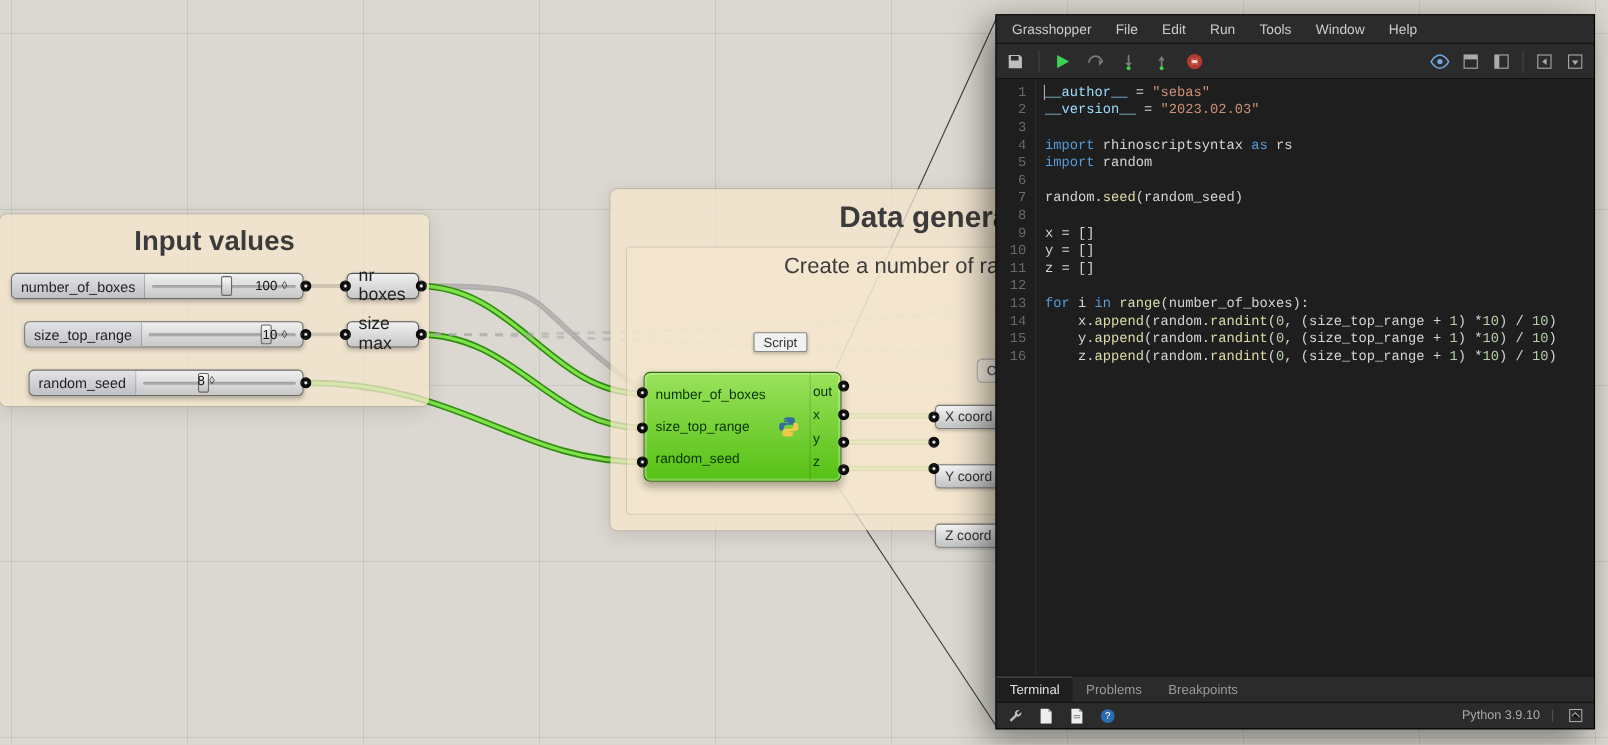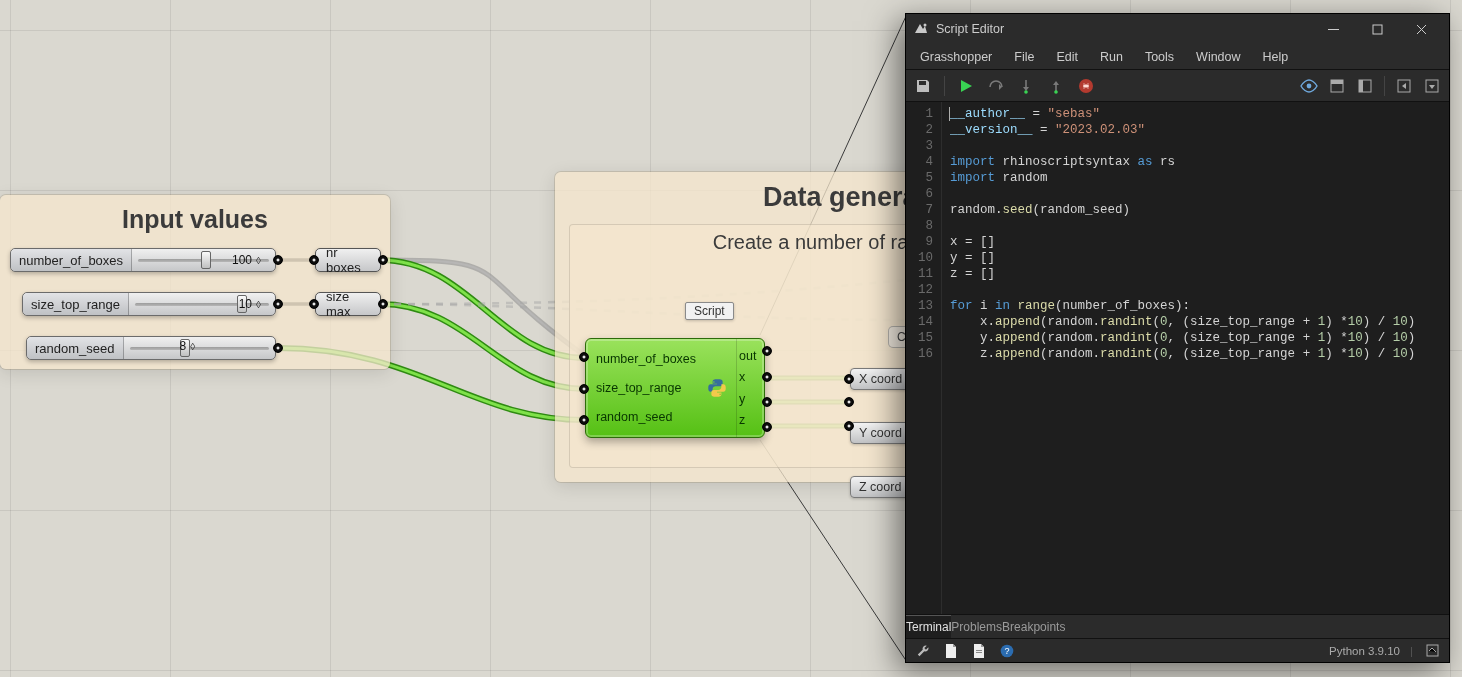--- a/index.html
+++ b/index.html
@@ -103,21 +103,21 @@
   }
   .slider-val::after { content: "◊"; font-size: 10px; color: #333; }
 
   
   .pcap {
     position: absolute;
     border-radius: 5px;
     background: linear-gradient(#f0f0f0, #c6c7c9);
     border: 1px solid #555;
     box-shadow: 0 2px 4px rgba(0,0,0,0.25);
-    font-size: 13px;
+    font-size: 16px;
     color: #222;
     height: 24px;
     display: flex; align-items: center; justify-content: center;
     padding: 0 10px;
   }
 
   
   .port {
     position: absolute;
     width: 10px; height: 10px;
@@ -271,21 +271,21 @@
   .nm { color:#b5cea8; } 
   .bi { color:#dcdcaa;margin-top:13px; } 
   .cur { border-left: 1px solid #aeafad; margin-left:-1px; }
 
   .tabs {
     height: 24px; background:#2b2b2b;
     display:flex; align-items:stretch;
     font-size:12px;
     border-top:1px solid #111;
   }
-  .tabs .tab { padding: 4px 0; color:#9a9a9a; display:flex; align-items:center;}
+  .tabs .tab { padding: 4px 12px; color:#9a9a9a; display:flex; align-items:center;}
   .tabs .tab.active { background:#1e1e1e; color:#e0e0e0; border-top:1px solid #555;}
 
   .statusbar {
     height: 24px; background:#2b2b2b;
     display:flex; align-items:center;
     font-size:11.5px; color:#aaa;
     padding: 0 8px; gap:10px;
     border-top: 1px solid #111;
   }
   .statusbar .right { margin-left:auto; display:flex; gap:10px; align-items:center; }
@@ -421,46 +421,20 @@
   <div class="ptpanel" style="left:850px; top:368px;gap:32px;">
     <div class="item">X coord</div>
     <div class="item">Y coord</div>
     <div class="item">Z coord</div>
   </div>
   <div class="port" style="left:844px; top:374px;"></div>
   <div class="port" style="left:844px; top:397px;"></div>
   <div class="port" style="left:844px; top:421px;"></div>
 
   <div class="editor">
-    <div class="titlebar">
-      <span class="icon">
-        <svg viewBox="0 0 16 16" width="16" height="16">
-            <path fill="#c9c9c9" d="M2 12l5-9 3 5 2-3 2 7z"></path>
-            <circle cx="12" cy="4" r="1.5" fill="#c9c9c9"></circle>
-          </svg>
-      </span>
-      <span>Script Editor</span>
-      <div class="winbtns">
-        <div class="winbtn">
-            <svg width="11" height="11" viewBox="0 0 11 11">
-              <rect y="5" width="11" height="1" fill="#ccc"></rect>
-            </svg>
-          </div>
-        <div class="winbtn">
-            <svg width="11" height="11" viewBox="0 0 11 11">
-              <rect x="1" y="1" width="9" height="9" fill="none" stroke="#ccc" stroke-width="1"></rect>
-            </svg>
-          </div>
-        <div class="winbtn close">
-            <svg width="11" height="11" viewBox="0 0 11 11">
-              <path stroke="#ccc" stroke-width="1" d="M1 1l9 9M10 1l-9 9"></path>
-            </svg>
-          </div>
-      </div>
-    </div>
 
     <div class="menubar">
       <div class="mi">Grasshopper</div>
       <div class="mi">File</div>
       <div class="mi">Edit</div>
       <div class="mi">Run</div>
       <div class="mi">Tools</div>
       <div class="mi">Window</div>
       <div class="mi">Help</div>
     </div>

